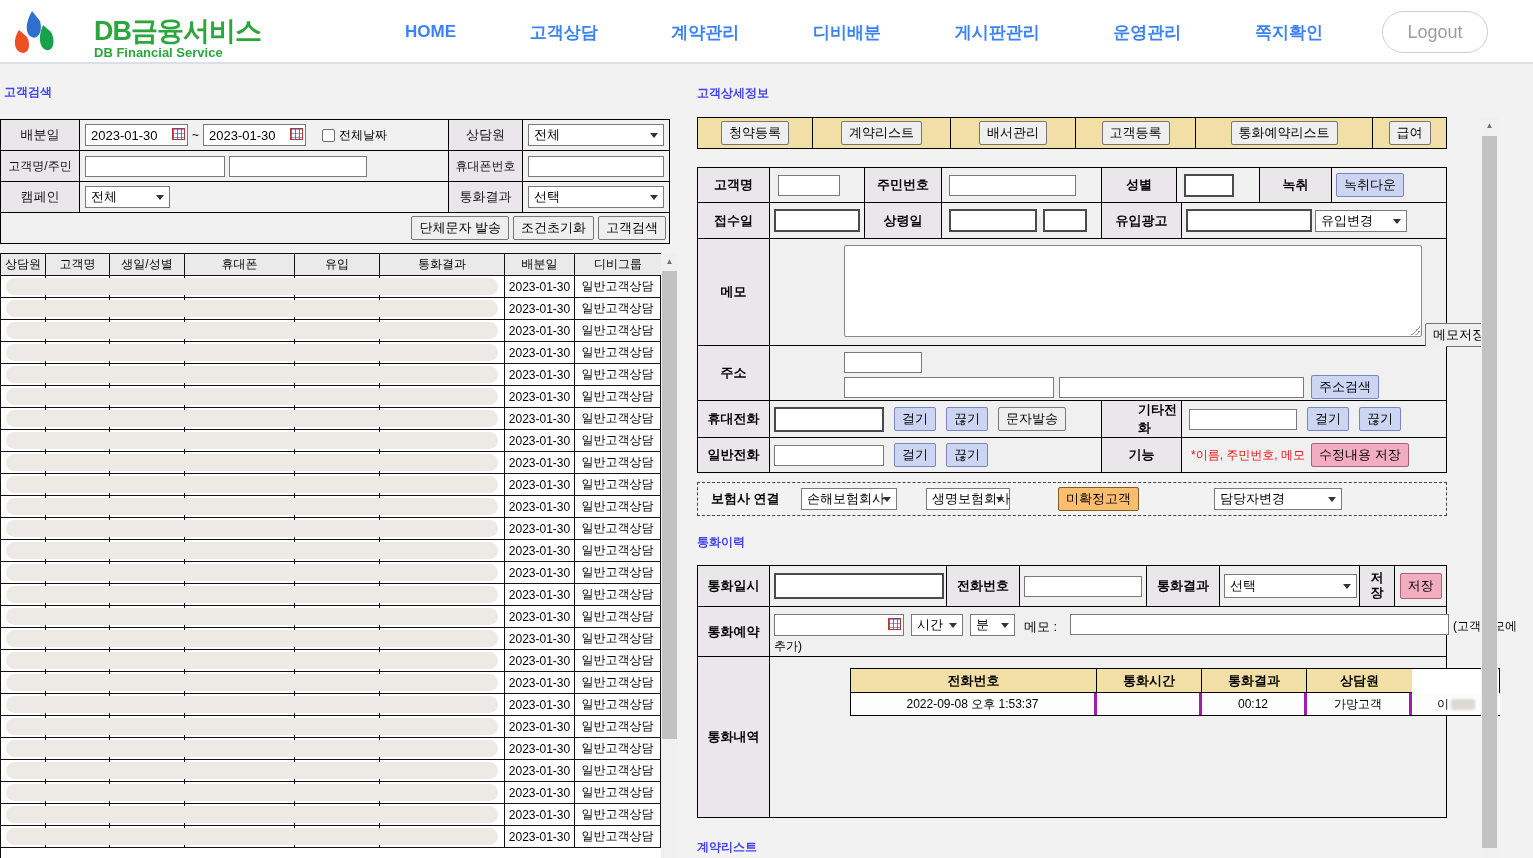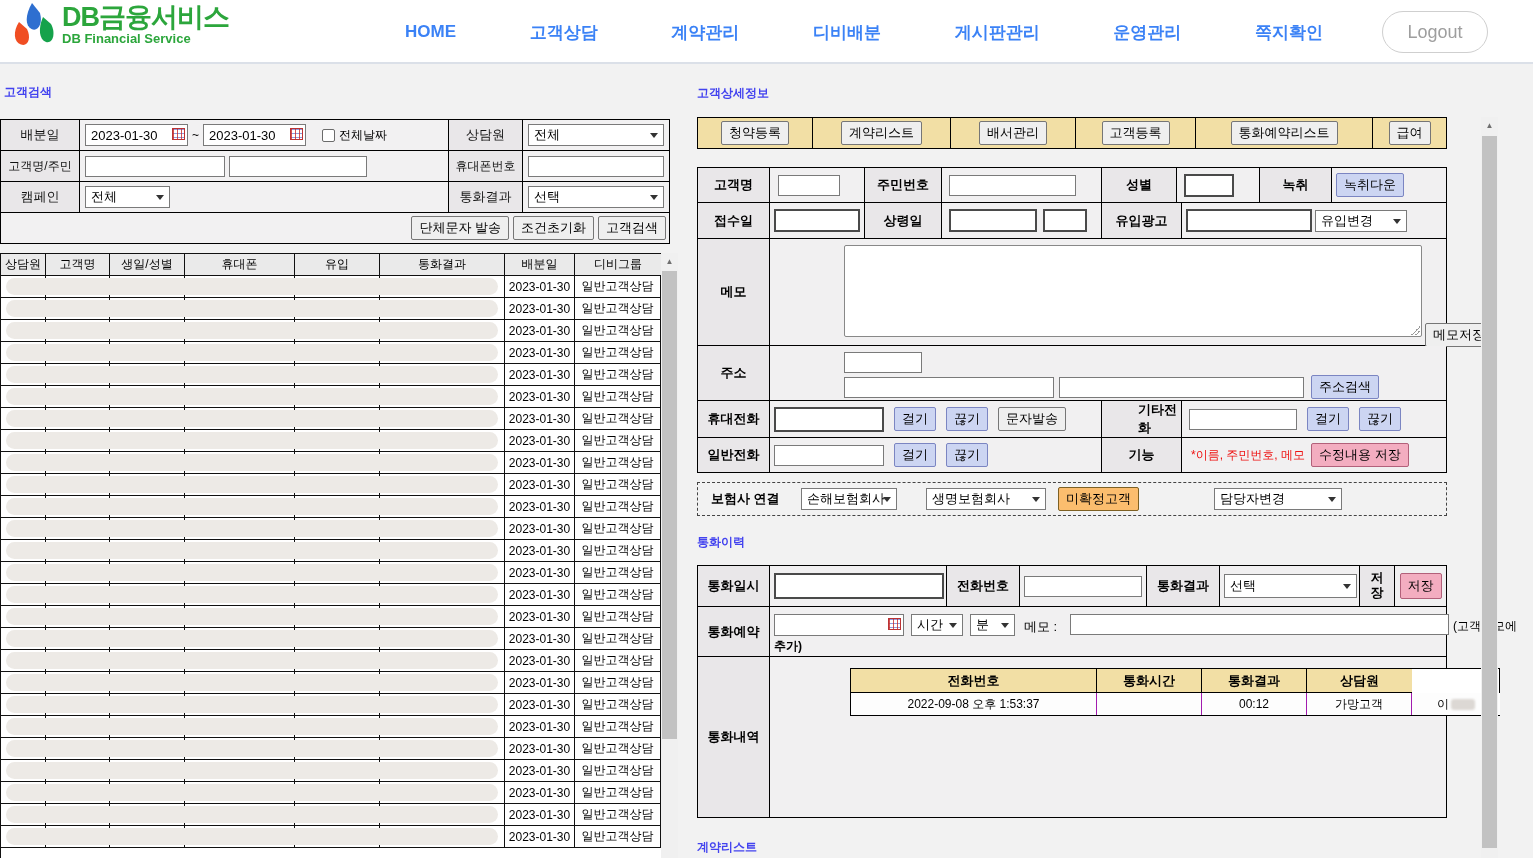--- a/index.html
+++ b/index.html
@@ -2,21 +2,21 @@
 <html><head>
 <meta charset="utf-8">
 <style>
   * { box-sizing: border-box; margin: 0; padding: 0; }
   html,body { width:1533px; height:858px; }
   body { font-family: "Liberation Sans", "DejaVu Sans", sans-serif; background:#f2f2f2; }
   .app { position:relative; width:1533px; height:858px; overflow:hidden; background:#f2f2f2; }
 
   
   .topbar { position:absolute; left:0; top:0; width:1533px; height:64px; background:#fff; border-bottom:2px solid #dbe0e8; }
-  .logo { position:absolute; left:12px; top:2px; display:flex; align-items:flex-start; cursor:pointer; }
+  .logo { position:absolute; left:12px; top:10px; display:flex; align-items:flex-end; cursor:pointer;gap:32px; }
   .logo-text { margin-left:6px; }
   .logo-kr { font-size:27px; font-weight:bold; color:#2ca63c; letter-spacing:-1px; line-height:30px; }
   .logo-en { font-size:13px; font-weight:bold; color:#2ca63c; line-height:14px; }
   .mainnav { position:absolute; left:405px; top:0; width:918px; height:64px; display:flex; align-items:center; justify-content:space-between; }
   .nav-item { color:#3b82f6; font-weight:bold; font-size:17px; cursor:pointer; white-space:nowrap; }
   .logout { position:absolute; left:1382px; top:11px; width:106px; height:42px; border-radius:21px; border:1.5px solid #cfcfcf; background:#fff; color:#9e9e9e; font-size:18px; font-family:inherit; cursor:pointer; }
 
   
   .sec-title { position:absolute; color:#4343ef; font-size:12px; font-weight:bold; }
   .lblc { background:#e9e7e9; display:flex; align-items:center; justify-content:center; font-size:13px; color:#111; }
@@ -74,21 +74,21 @@
   .memoarea::after { content:""; position:absolute; right:1px; bottom:1px; width:10px; height:10px;
       background:linear-gradient(135deg, transparent 0 55%, #999 55% 62%, transparent 62% 75%, #999 75% 82%, transparent 82%); }
   .redtext { color:#ee1111; font-size:12px; white-space:nowrap; }
   .stack2 { width:16px; line-height:1.15; word-break:break-all; text-align:center; font-size:13px; font-weight:600; }
 
   
   .htable { position:absolute; left:80px; top:11px; width:650px; border:1px solid #000; background:#fff; }
   .hhead, .hrow { display:grid; grid-template-columns:246px 105px 105px 105px 88px; }
   .hhead span { background:#f2dfa5; height:24px; border-right:1px solid #000; border-bottom:1px solid #000; display:flex; align-items:center; justify-content:center; font-size:13px; font-weight:600; }
   .hhead span:last-child { border-right:none; }
-  .hrow span { height:22px; border-right:1px solid #a21caf; display:flex; align-items:center; justify-content:center; font-size:12px; background:#fdfdfd; }
+  .hrow span { height:22px; border-right:3px solid #a21caf; display:flex; align-items:center; justify-content:center; font-size:12px; background:#fdfdfd; }
   .hrow span:last-child { border-right:none; }
   .blur-sm { display:inline-block; width:24px; height:11px; margin-left:2px; background:#dcd8d4; border-radius:3px; filter:blur(1px); }
 </style>
 </head>
 <body>
 
 <div class="app">
 
   <header class="topbar">
     <div class="logo">
@@ -584,21 +584,21 @@
         <button class="btn btn-pink">수정내용 저장</button>
       </div>
     </div>
   </div>
 
   <div class="dashbox">
     <span style="position:absolute; left:13px; font-size:13px; font-weight:bold;">보험사 연결</span>
     <span class="sel" style="position:absolute; left:103px; width:96px;">
         <span>손해보험회사</span>
       </span>
-    <span class="sel" style="position:absolute; left:228px; width:120px;">
+    <span class="sel" style="position:absolute; left:228px; width:84px;">
         <span>생명보험회사</span>
       </span>
     <button class="btn btn-orange" style="position:absolute; left:360px;">미확정고객</button>
     <span class="sel" style="position:absolute; left:516px; width:128px;">
         <span>담당자변경</span>
       </span>
   </div>
 
   <div class="sec-title" style="left:697px; top:534px;">통화이력</div>
 
@@ -636,21 +636,21 @@
           </span>
         <span class="sel" style="position:absolute; left:141px; top:7px; width:52px;">
             <span>시간</span>
           </span>
         <span class="sel" style="position:absolute; left:200px; top:7px; width:45px;">
             <span>분</span>
           </span>
         <span style="position:absolute; left:254px; top:11px; font-size:13px;">메모 :</span>
         <input class="inp" style="position: absolute; left: 300px; top: 7px; width: 379px;">
         <span style="position:absolute; left:683px; top:11px; font-size:12px; white-space:nowrap;">(고객메모에</span>
-        <span style="position:absolute; left:4px; top:31px; font-size:12px;font-weight:bold;">추가)</span>
+        <span style="position:absolute; left:4px; top:31px; font-size:12px;">추가)</span>
       </div>
     </div>
 
     <div class="dt-row" style="height:161px;">
       <div class="dt-cell dt-lbl" style="width:71px;">통화내역</div>
       <div class="dt-cell dt-val" style="width:677px;">
         <div class="htable">
           <div class="hhead">
               <span>전화번호</span>
               <span>통화시간</span>

